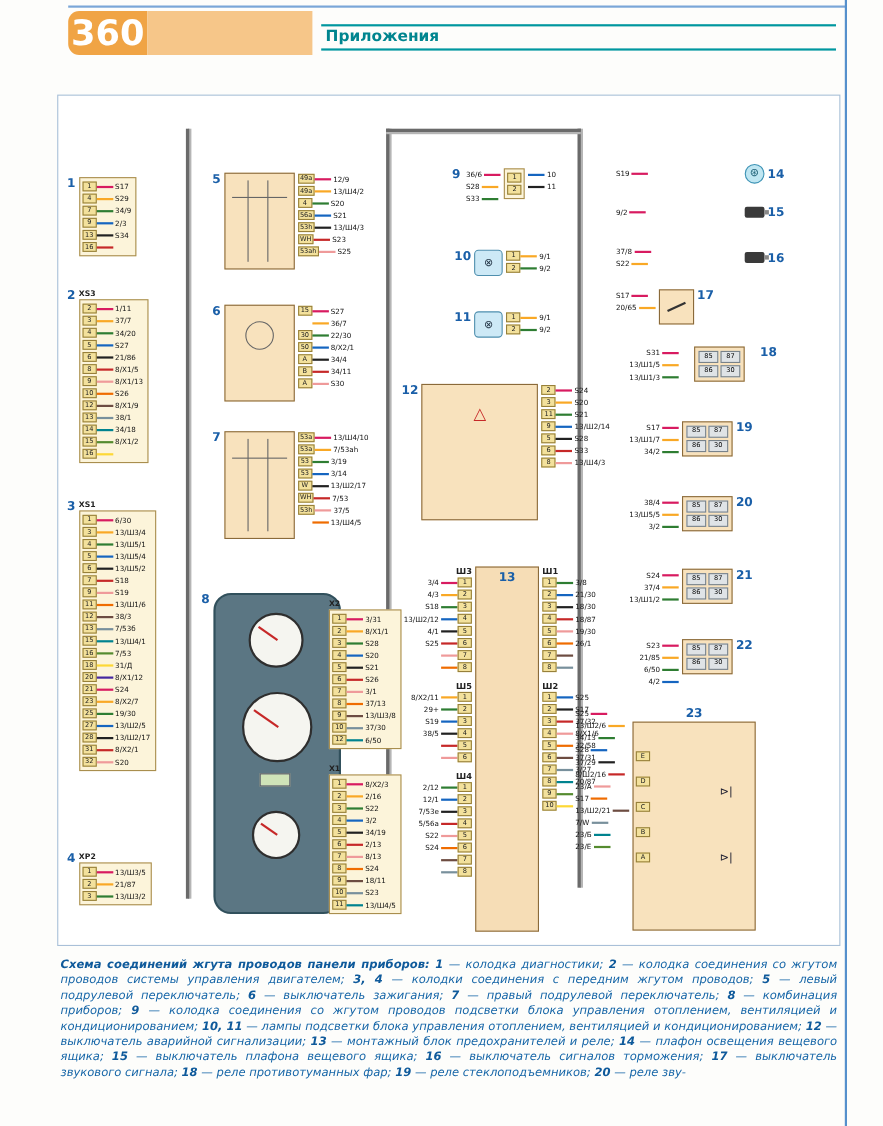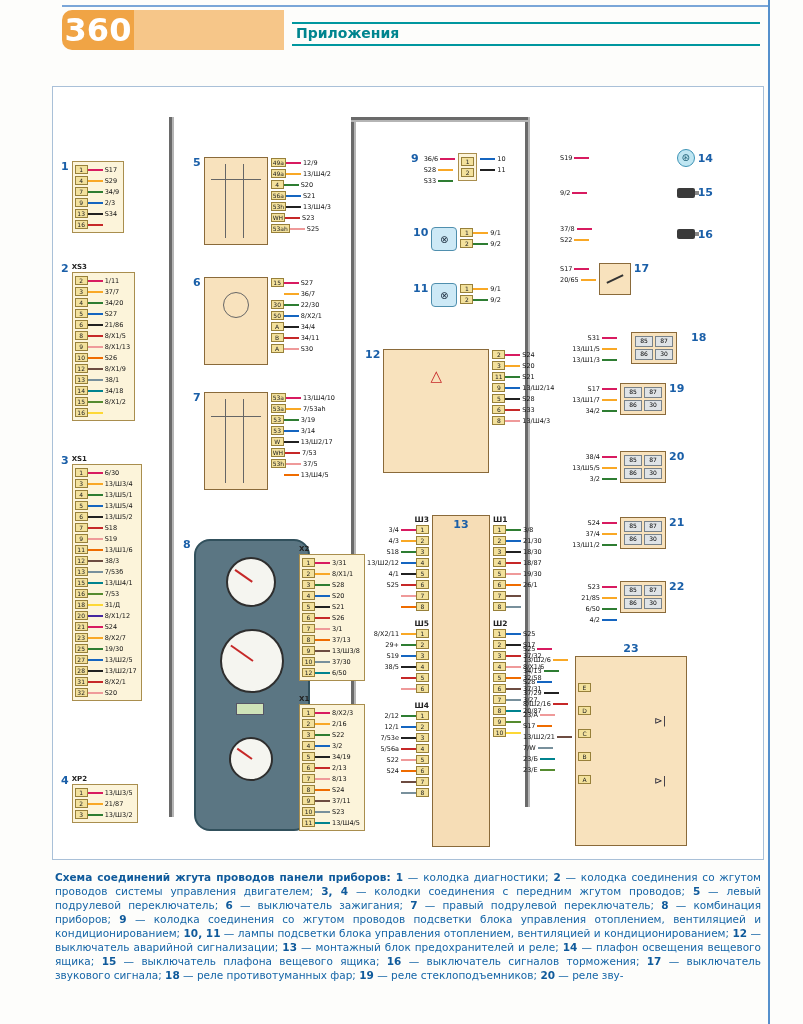--- a/index.html
+++ b/index.html
@@ -78,21 +78,21 @@
   .center13{width:56px;background:#f6ddb6;border:1px solid #8a6a3a;display:flex;justify-content:center;flex-shrink:0;}
   .b13badge{margin-top:3px;}
 
   .b23{width:110px;height:188px;}
   .b23pins{position:absolute;left:2px;top:26px;display:flex;flex-direction:column;gap:14px;}
   .led{position:absolute;right:20px;top:58px;font-size:10px;color:#223;}
   .led2{top:118px;}
 
   
   .caption{position:absolute;left:55px;top:870px;width:706px;margin:0;font-size:10.5px;line-height:1.34;
-           text-align:justify;color:#1565a7;}
+           text-align:justify;color:#1565a7;font-style:italic;}
   .cap-b{font-weight:bold;color:#0f5a9b;}
 </style>
 </head>
 <body>
 
 <div class="page">
   <div class="topline"></div>
   <div class="rightline"></div>
   <div class="pagenum">360</div>
   <div class="orangebar"></div>
@@ -603,21 +603,21 @@
                 <span class="lbl">8/13</span>
               </div>
               <div class="prow">
                 <span class="pin">8</span>
                 <span class="wire" style="background: rgb(239, 108, 0);"></span>
                 <span class="lbl">S24</span>
               </div>
               <div class="prow">
                 <span class="pin">9</span>
                 <span class="wire" style="background: rgb(109, 76, 65);"></span>
-                <span class="lbl">37/11</span>
+                <span class="lbl">18/11</span>
               </div>
               <div class="prow">
                 <span class="pin">10</span>
                 <span class="wire" style="background: rgb(120, 144, 156);"></span>
                 <span class="lbl">S23</span>
               </div>
               <div class="prow">
                 <span class="pin">11</span>
                 <span class="wire" style="background: rgb(0, 131, 143);"></span>
                 <span class="lbl">13/Ш4/5</span>
@@ -1006,21 +1006,21 @@
             <div class="prow">
               <span class="lbl">20/65</span>
               <span class="wire" style="background: rgb(249, 168, 37);"></span>
             </div>
           </div>
           <div class="swbox">
             <span class="swline"></span>
           </div>
           <div class="badge">17</div>
         </div>
-        <div class="comp" style="left: 516px; top: 245px; gap: 14px;">
+        <div class="comp" style="left: 516px; top: 228px; gap: 14px;">
           <div class="col rlbls">
             <div class="prow">
               <span class="lbl">S31</span>
               <span class="wire" style="background: rgb(216, 27, 96);"></span>
             </div>
             <div class="prow">
               <span class="lbl">13/Ш1/5</span>
               <span class="wire" style="background: rgb(249, 168, 37);"></span>
             </div>
             <div class="prow">

